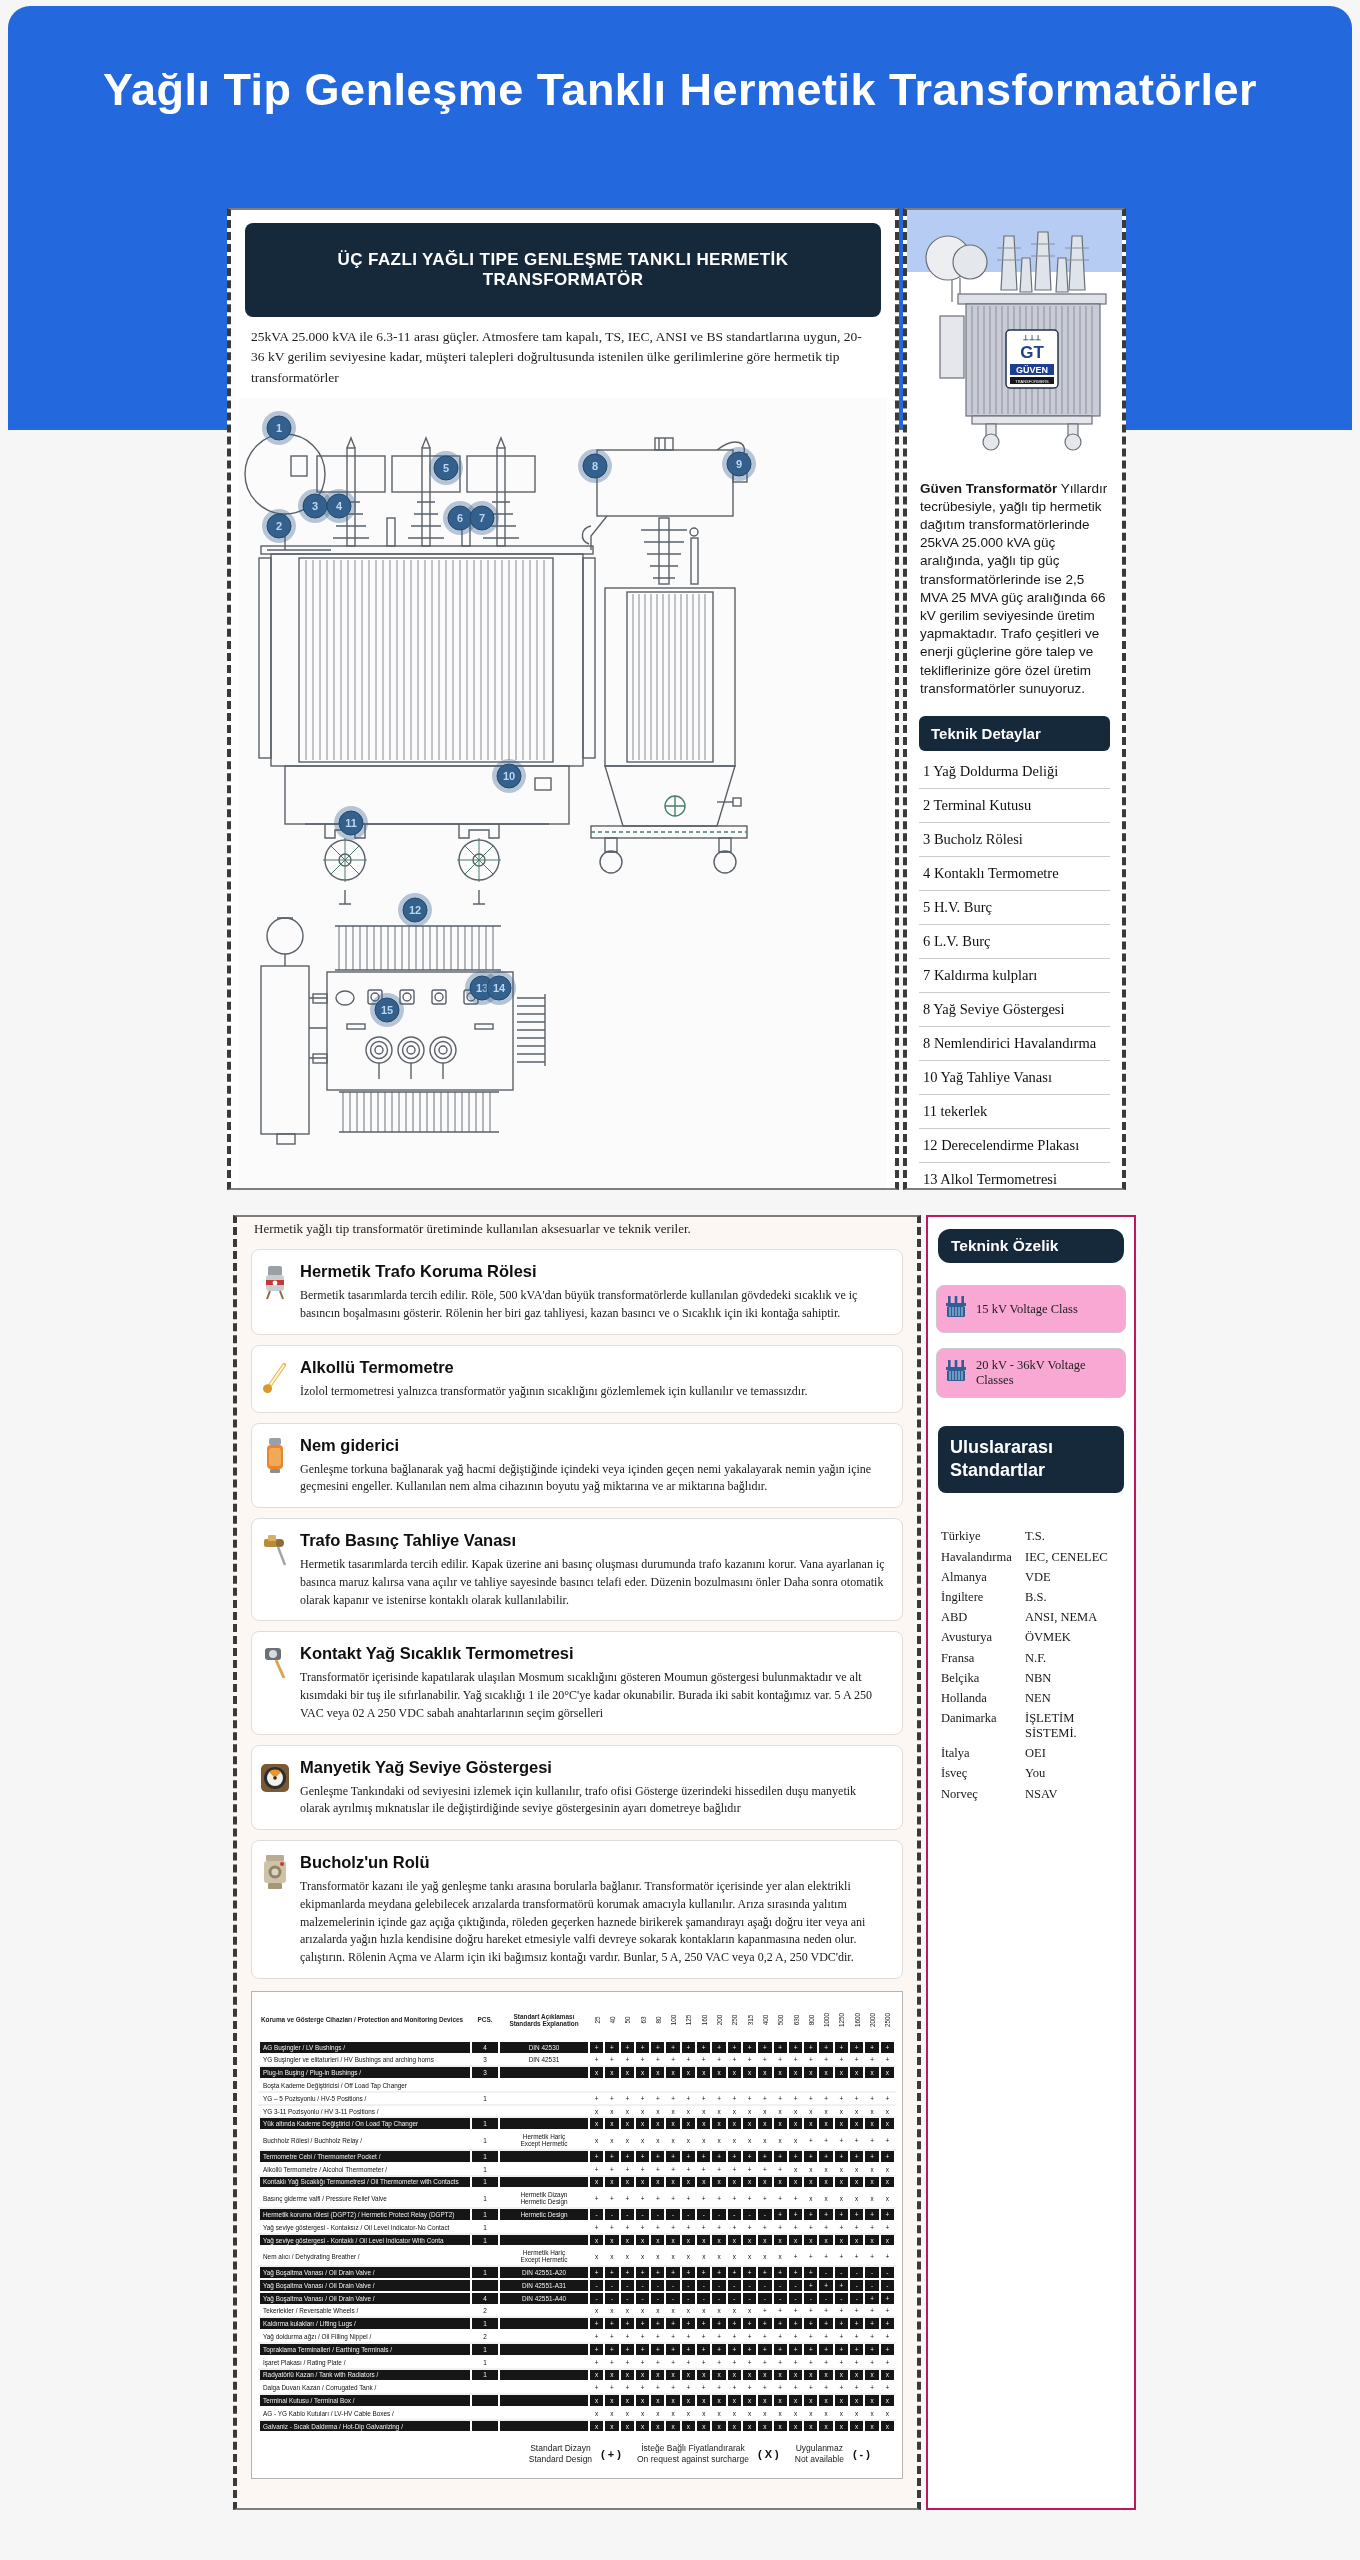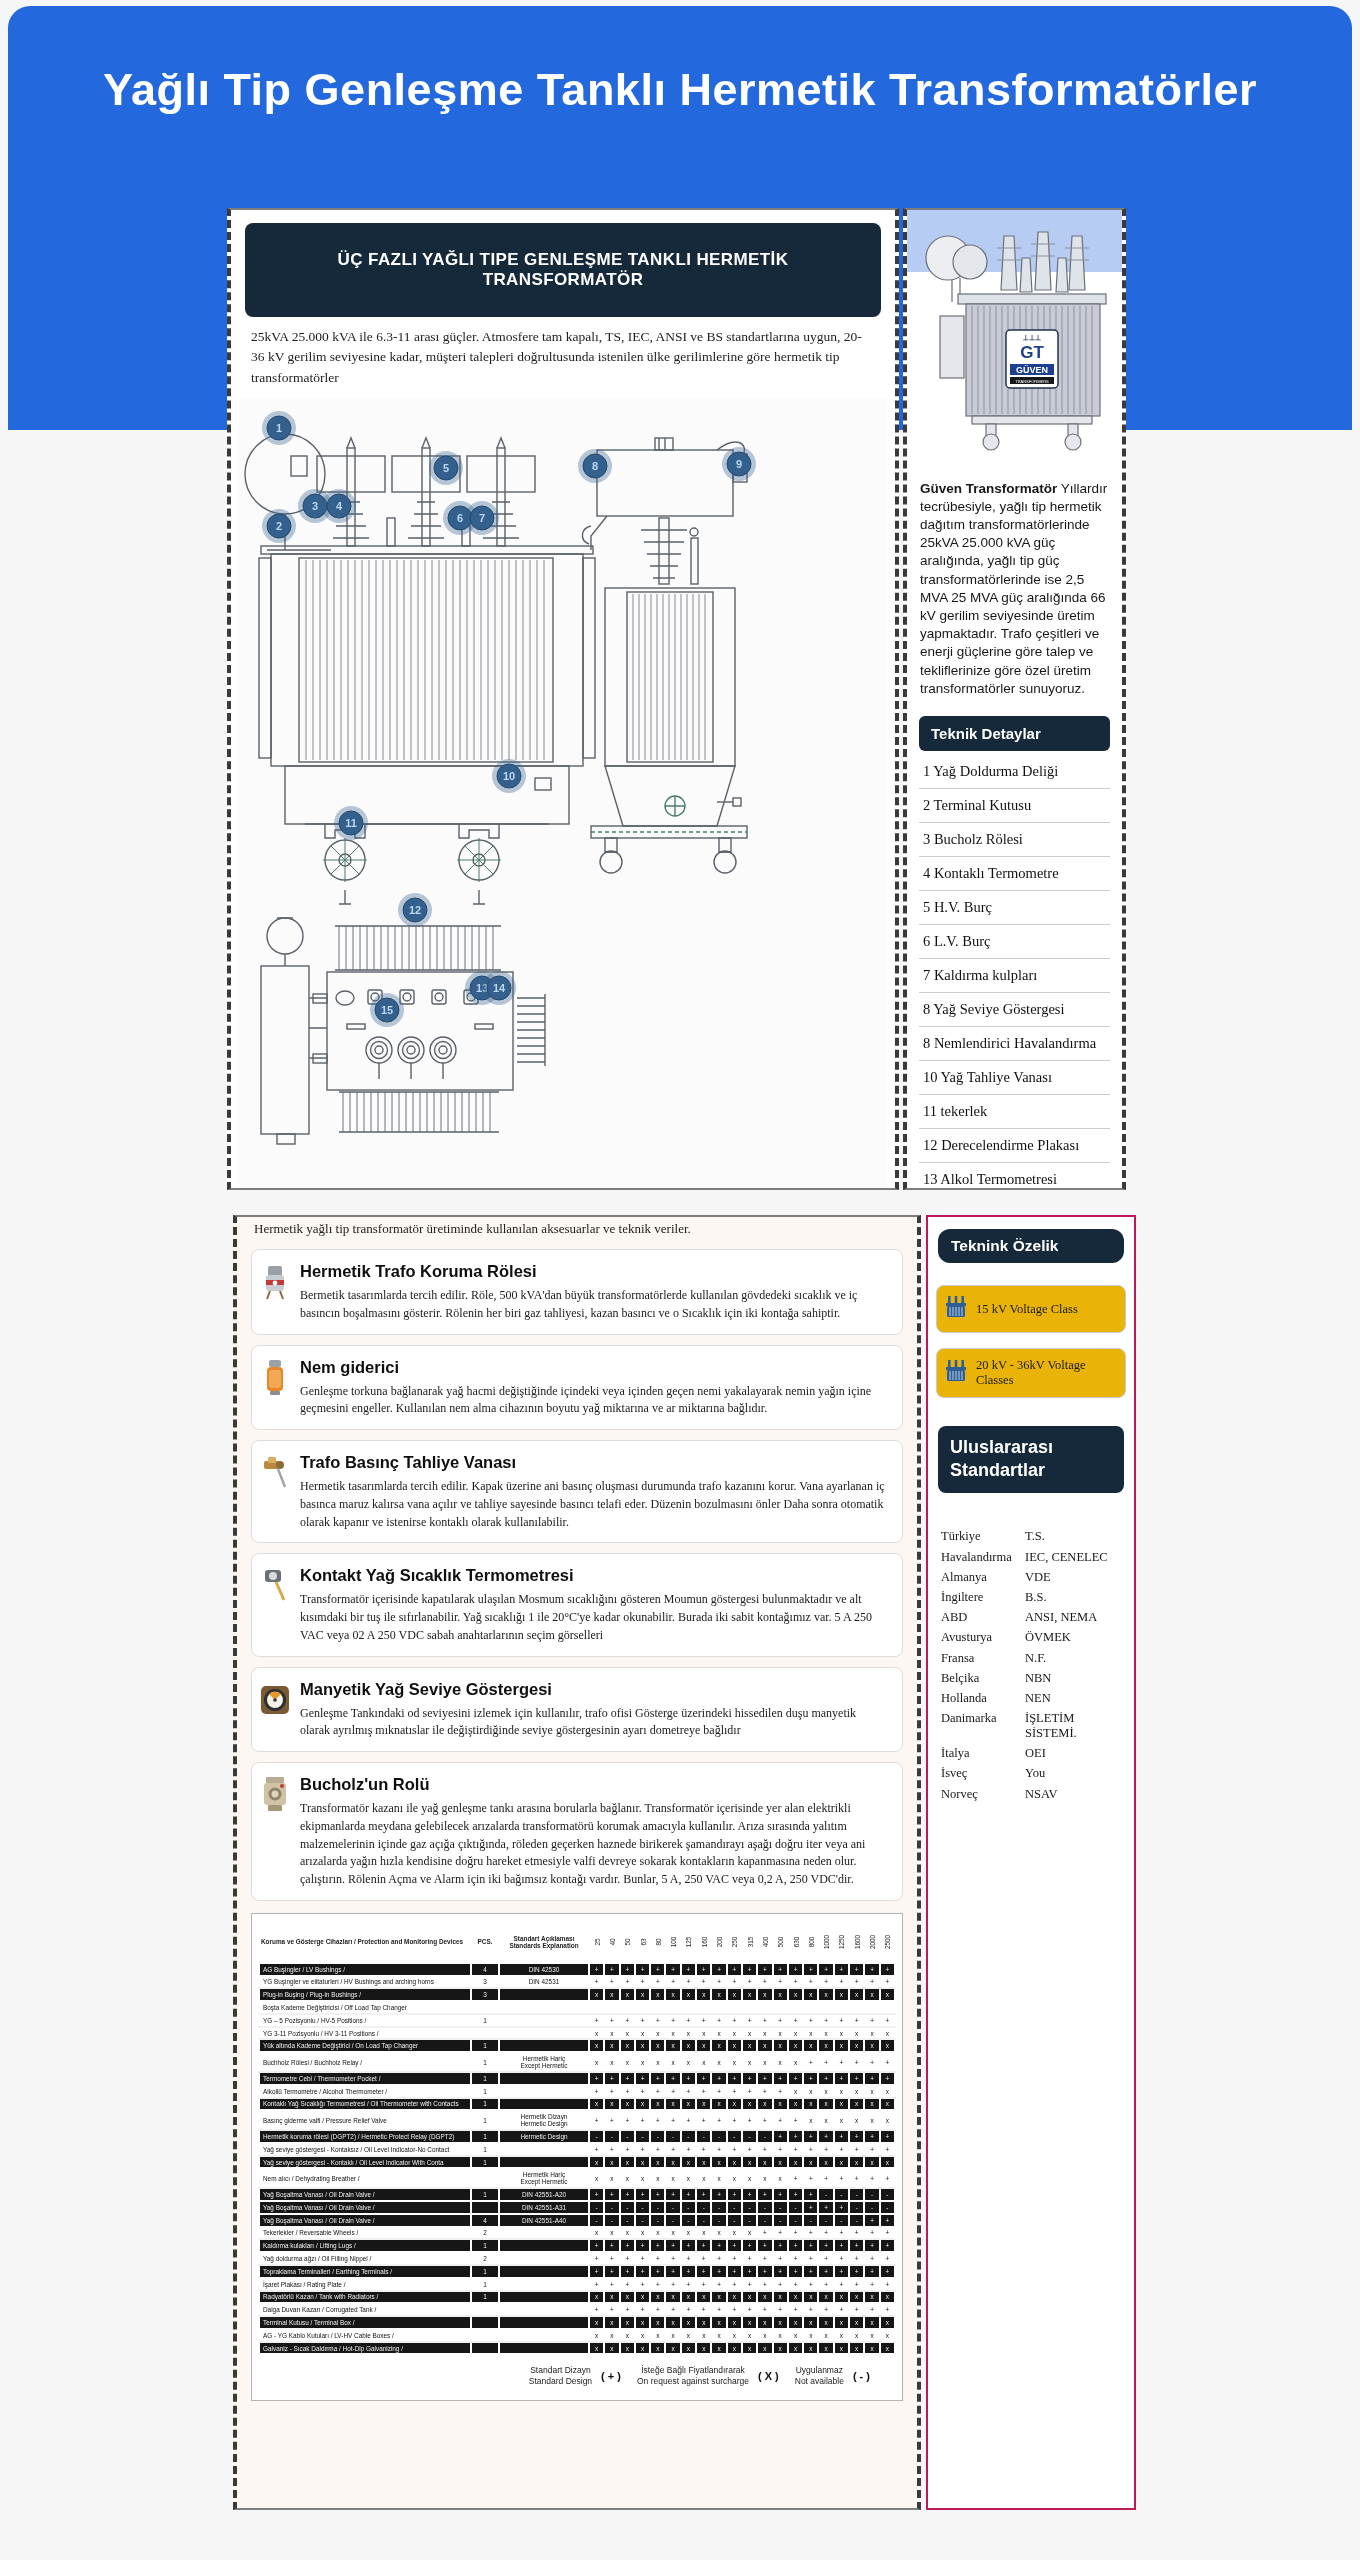--- a/index.html
+++ b/index.html
@@ -67,21 +67,21 @@
   tr.dark td{background:#161616;color:#f2f2f2}
   tr.light td{background:#fff;color:#111;border-bottom:2px solid #f1f1f1}
   .legend{display:flex;justify-content:flex-end;align-items:center;gap:16px;padding:10px 26px 2px 0}
   .legend-item{display:flex;align-items:center;gap:9px}
   .legend-item .lbl{font:8.5px "Liberation Sans",sans-serif;text-align:center;line-height:1.3;
                     white-space:pre-line;color:#222}
   .legend-item .sym{font:bold 11px "Liberation Sans",sans-serif;color:#111}
   
   .tech-header{margin:12px 10px 22px;background:#16293b;color:#fff;border-radius:12px;
                padding:8px 13px;font:bold 15.5px "Liberation Sans",sans-serif}
-  .vclass{margin:15px 8px;background:#eab308;border:1px solid #c9c9cf;border-radius:8px;
+  .vclass{margin:15px 8px;background:#f9a8d4;border:1px solid #c9c9cf;border-radius:8px;
           padding:9px 8px;display:flex;align-items:center;gap:9px;
           font:12.5px "Liberation Serif",serif;color:#202020;cursor:pointer}
   .std-header{margin:28px 10px 12px;background:#16293b;color:#fff;border-radius:8px;
               padding:10px 12px;font:bold 18px "Liberation Sans",sans-serif;line-height:1.3}
   .std-list{margin:34px 13px 0;font:12.5px "Liberation Serif",serif;color:#17171a}
   .std-row{display:flex;padding:2.6px 0}
   .std-row .c{width:84px;flex:none}
 </style>
 </head>
 <body>
@@ -381,20 +381,35 @@
             </svg>
           </div>
           <div class="acc-body">
             <h3>Hermetik Trafo Koruma Rölesi</h3>
             <p>Bermetik tasarımlarda tercih edilir. Röle, 500 kVA'dan büyük transformatörlerde kullanılan gövdedeki sıcaklık ve iç basıncın boşalmasını gösterir. Rölenin her biri gaz tahliyesi, kazan basıncı ve o Sıcaklık için iki kontağa sahiptir.</p>
           </div>
         </div>
         <div class="acc-card">
           <div class="acc-icon">
             <svg width="34" height="40" viewBox="0 0 34 40">
+              <g transform="rotate(35 17 20)">
+                <rect x="15" y="2" width="4" height="28" rx="2" fill="#e8b24a"></rect>
+                <rect x="16" y="4" width="2" height="24" fill="#fff3d8"></rect>
+                <circle cx="17" cy="33" r="4.5" fill="#d99a2b"></circle>
+              </g>
+            </svg>
+          </div>
+          <div class="acc-body">
+            <h3>Alkollü Termometre</h3>
+            <p>İzolol termometresi yalnızca transformatör yağının sıcaklığını gözlemlemek için kullanılır ve temassızdır.</p>
+          </div>
+        </div>
+        <div class="acc-card">
+          <div class="acc-icon">
+            <svg width="34" height="40" viewBox="0 0 34 40">
               <rect x="11" y="2" width="12" height="7" rx="2" fill="#9aa0a8"></rect>
               <rect x="9" y="9" width="16" height="24" rx="4" fill="#e8862a"></rect>
               <rect x="11" y="12" width="12" height="18" rx="3" fill="#f2a955"></rect>
               <rect x="12" y="33" width="10" height="4" rx="1" fill="#8a8f96"></rect>
             </svg>
           </div>
           <div class="acc-body">
             <h3>Nem giderici</h3>
             <p>Genleşme torkuna bağlanarak yağ hacmi değiştiğinde içindeki veya içinden geçen nemi yakalayarak nemin yağın içine geçmesini engeller. Kullanılan nem alma cihazının boyutu yağ miktarına ve ar miktarına bağlıdır.</p>
           </div>

